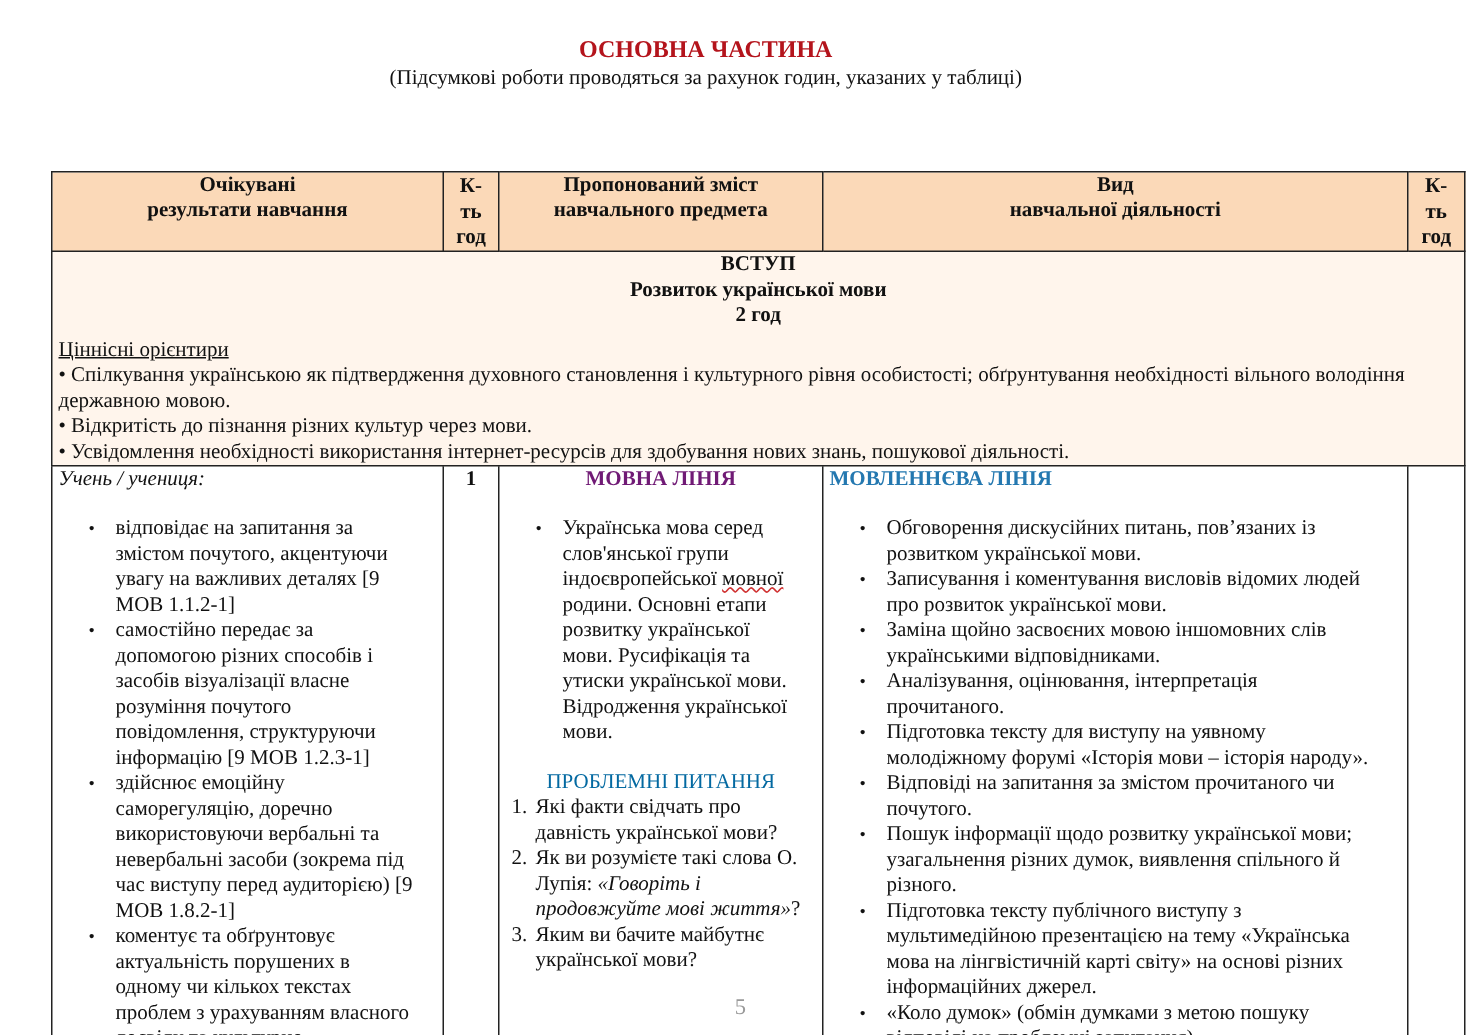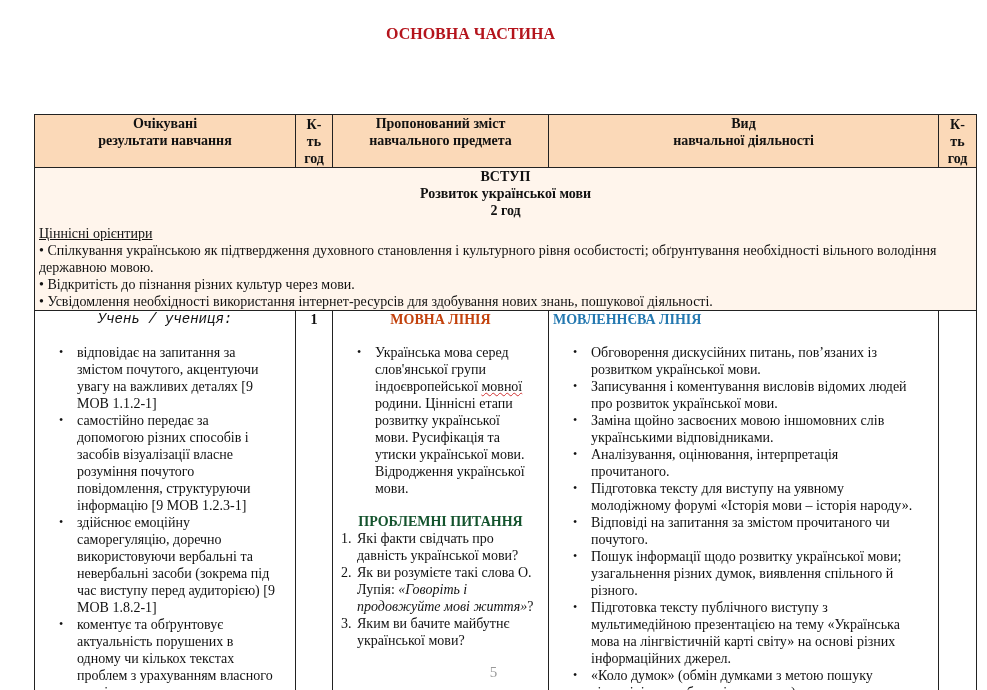--- a/index.html
+++ b/index.html
@@ -13,40 +13,41 @@
 
   table.plan { position:absolute; left:34px; top:114px; border-collapse:collapse;
                table-layout:fixed; width:942px; font-size:14px; line-height:17px;border-radius:25px; }
   table.plan td { border:1px solid #222; vertical-align:top; padding:0 4px; }
   .hdr td { background:#fbd9b8; font-weight:bold; text-align:center; vertical-align:middle; height:46px; }
   .hdr td.narrow { vertical-align:top; padding-top:1px; }
   .intro td { background:#fff5ec; padding:2px 4px 0 4px;margin-top:48px; }
   .intro-head { text-align:center; font-weight:bold; }
   .values-title { text-decoration:underline; margin-top:6px; }
   .body-row td { height:357px; }
-  .learner { text-align:center; font-style:italic;font-family:Liberation Mono, monospace; }
+  .learner { font-style:italic; }
   ul.bl { margin:16px; padding:0 0 0 22px; list-style:none; }
   ul.bl li { position:relative; }
   ul.bl li::before { content:"•"; position:absolute; left:-18px; top:0; font-size:12px; }
   .hours { text-align:center; font-weight:bold; }
-  .sec-green { color:#c2410c; font-weight:bold; text-align:center; }
-  .sec-purple { color:#14532d; font-weight:bold; text-align:center; margin-top:3px; }
+  .sec-green { color:#701a75; font-weight:bold; text-align:center; }
+  .sec-purple { color:#0369a1; font-weight:normal; text-align:center; margin-top:3px; }
   .sec-blue { color:#2478b0; font-weight:bold; text-align:left; }
   .sec-blue-foot { color:#2478b0; font-weight:bold; text-align:right; margin-top:19px; }
   ol.nl { margin:0; padding:0 0 0 18px; }
   ol.nl li { padding-left:2px; }
   .squig { text-decoration:underline wavy #d03030; text-decoration-thickness:1px; }
   .page-num { position:absolute; top:664px; left:0; width:987px; text-align:center;
               color:#999; font-size:15px; }
 </style>
 </head>
 <body>
 
 <div class="title-block">
   <div class="t1">ОСНОВНА ЧАСТИНА</div>
+  <div class="t4">(Підсумкові роботи проводяться за рахунок годин, указаних у таблиці)</div>
 </div>
 
 <table class="plan">
   <colgroup>
     <col style="width:261px">
       <col style="width:37px">
       <col style="width:216px">
       <col style="width:390px">
       <col style="width:38px">
   </colgroup>
@@ -96,21 +97,21 @@
         <li>самостійно передає за допомогою різних способів і засобів візуалізації власне розуміння почутого повідомлення, структуруючи інформацію [9 МОВ 1.2.3-1]</li>
         <li>здійснює емоційну саморегуляцію, доречно використовуючи вербальні та невербальні засоби (зокрема під час виступу перед аудиторією) [9 МОВ 1.8.2-1]</li>
         <li>коментує та обґрунтовує актуальність порушених в одному чи кількох текстах проблем з урахуванням власного досвіду та культурно-історичного контексту [9 МОВ 2.2.1-1]</li>
         <li>представляє текстову інформацію з одного або кількох джерел,</li>
       </ul>
     </td>
     <td class="hours">1</td>
     <td>
       <div class="sec-green">МОВНА ЛІНІЯ</div>
       <ul class="bl">
-        <li><span>Українська мова серед слов'янської групи індоєвропейської </span><span class="squig">мовної</span><span> родини. Ціннісні етапи розвитку української мови. Русифікація та утиски української мови. Відродження української мови.</span></li>
+        <li><span>Українська мова серед слов'янської групи індоєвропейської </span><span class="squig">мовної</span><span> родини. Основні етапи розвитку української мови. Русифікація та утиски української мови. Відродження української мови.</span></li>
       </ul>
       <div class="sec-purple">ПРОБЛЕМНІ ПИТАННЯ</div>
       <ol class="nl">
         <li>Які факти свідчать про давність української мови?</li>
         <li><span>Як ви розумієте такі слова О. Лупія: </span><i>«Говоріть і продовжуйте мові життя»</i><span>?</span></li>
         <li>Яким ви бачите майбутнє української мови?</li>
       </ol>
     </td>
     <td>
       <div class="sec-blue">МОВЛЕННЄВА ЛІНІЯ</div>

